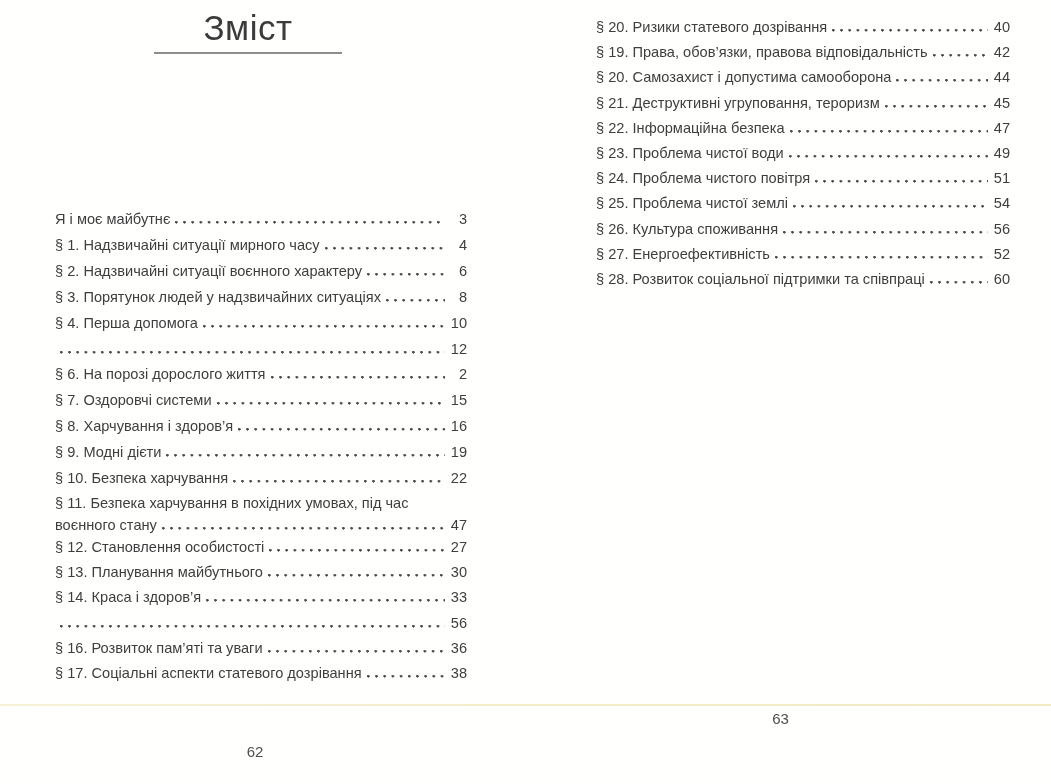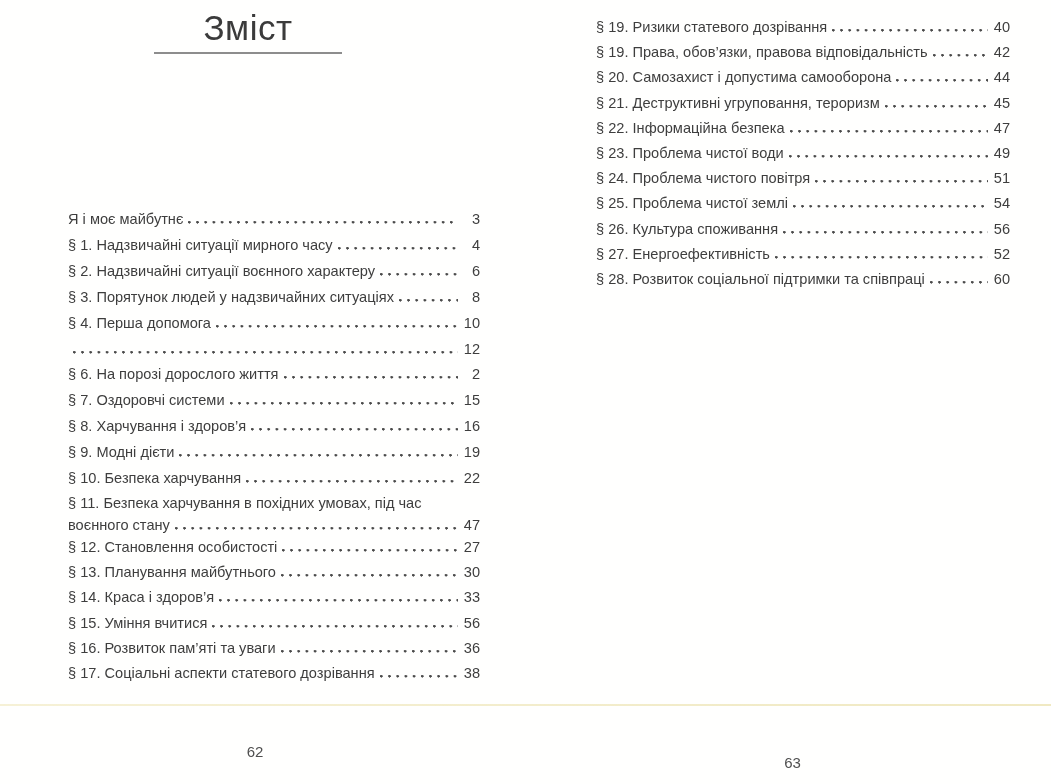--- a/index.html
+++ b/index.html
@@ -21,21 +21,21 @@
   .title-text {
     font-size: 35px; line-height: 40px; color: #3b3b3b;
     letter-spacing: 0.5px;
   }
   .title-rule {
     margin-top: 4px; height: 2px; background: #8d8d8d;
   }
 
   
   .toc-list { position: absolute; font-size: 14.6px; }
-  .toc-left  { left: 68px;  top: 207px; width: 412px; }
+  .toc-left  { left: 55px;  top: 207px; width: 412px; }
   .toc-right { left: 596px; top: 15px;  width: 414px; }
 
   .toc-row {
     display: flex; align-items: baseline;
     line-height: 25.9px; white-space: nowrap;
   }
   .toc-right .toc-row { line-height: 25.2px; }
   .toc-row.tail { line-height: 25.2px; }
   .toc-row.cont-first { line-height: 23px; }
   .toc-row.cont-last  { line-height: 20px; }
@@ -54,21 +54,21 @@
   
   .footer-rule {
     position: absolute; left: 0; top: 704px; width: 1051px; height: 2px;
     background: linear-gradient(to right, #f6f1d6, #f0e9c2);
   }
   .pagenum {
     position: absolute; top: 709px; font-size: 15px; color: #4f4f4f;
     text-align: center; line-height: 20px;
   }
   .pagenum-left  { left: 0;   width: 510px; margin-top: 33px; }
-  .pagenum-right { left: 540px; width: 505px; margin-top: 44px; }
+  .pagenum-right { left: 528px; width: 505px; }
 </style>
 </head>
 <body>
 
 <div class="spread">
 
   <div>
     <div class="title-wrap">
       <div class="title-text">Зміст</div>
       <div class="title-rule"></div>
@@ -146,41 +146,40 @@
           <span class="toc-label">§ 13. Планування майбутнього</span>
           <span class="toc-leader"></span>
           <span class="toc-page">30</span>
         </div>
       <div class="toc-row tail">
           <span class="toc-label">§ 14. Краса і здоров’я</span>
           <span class="toc-leader"></span>
           <span class="toc-page">33</span>
         </div>
       <div class="toc-row tail">
-          <span class="toc-label">§ 15. Уміння вчитися</span>
           <span class="toc-leader"></span>
           <span class="toc-page">56</span>
         </div>
       <div class="toc-row tail">
           <span class="toc-label">§ 16. Розвиток пам’яті та уваги</span>
           <span class="toc-leader"></span>
           <span class="toc-page">36</span>
         </div>
       <div class="toc-row tail">
           <span class="toc-label">§ 17. Соціальні аспекти статевого дозрівання</span>
           <span class="toc-leader"></span>
           <span class="toc-page">38</span>
         </div>
     </div>
   </div>
 
   <div>
     <div class="toc-list toc-right">
       <div class="toc-row">
-          <span class="toc-label">§ 19. Ризики статевого дозрівання</span>
+          <span class="toc-label">§ 20. Ризики статевого дозрівання</span>
           <span class="toc-leader"></span>
           <span class="toc-page">40</span>
         </div>
       <div class="toc-row">
           <span class="toc-label">§ 19. Права, обов’язки, правова відповідальність</span>
           <span class="toc-leader"></span>
           <span class="toc-page">42</span>
         </div>
       <div class="toc-row">
           <span class="toc-label">§ 20. Самозахист і допустима самооборона</span>

